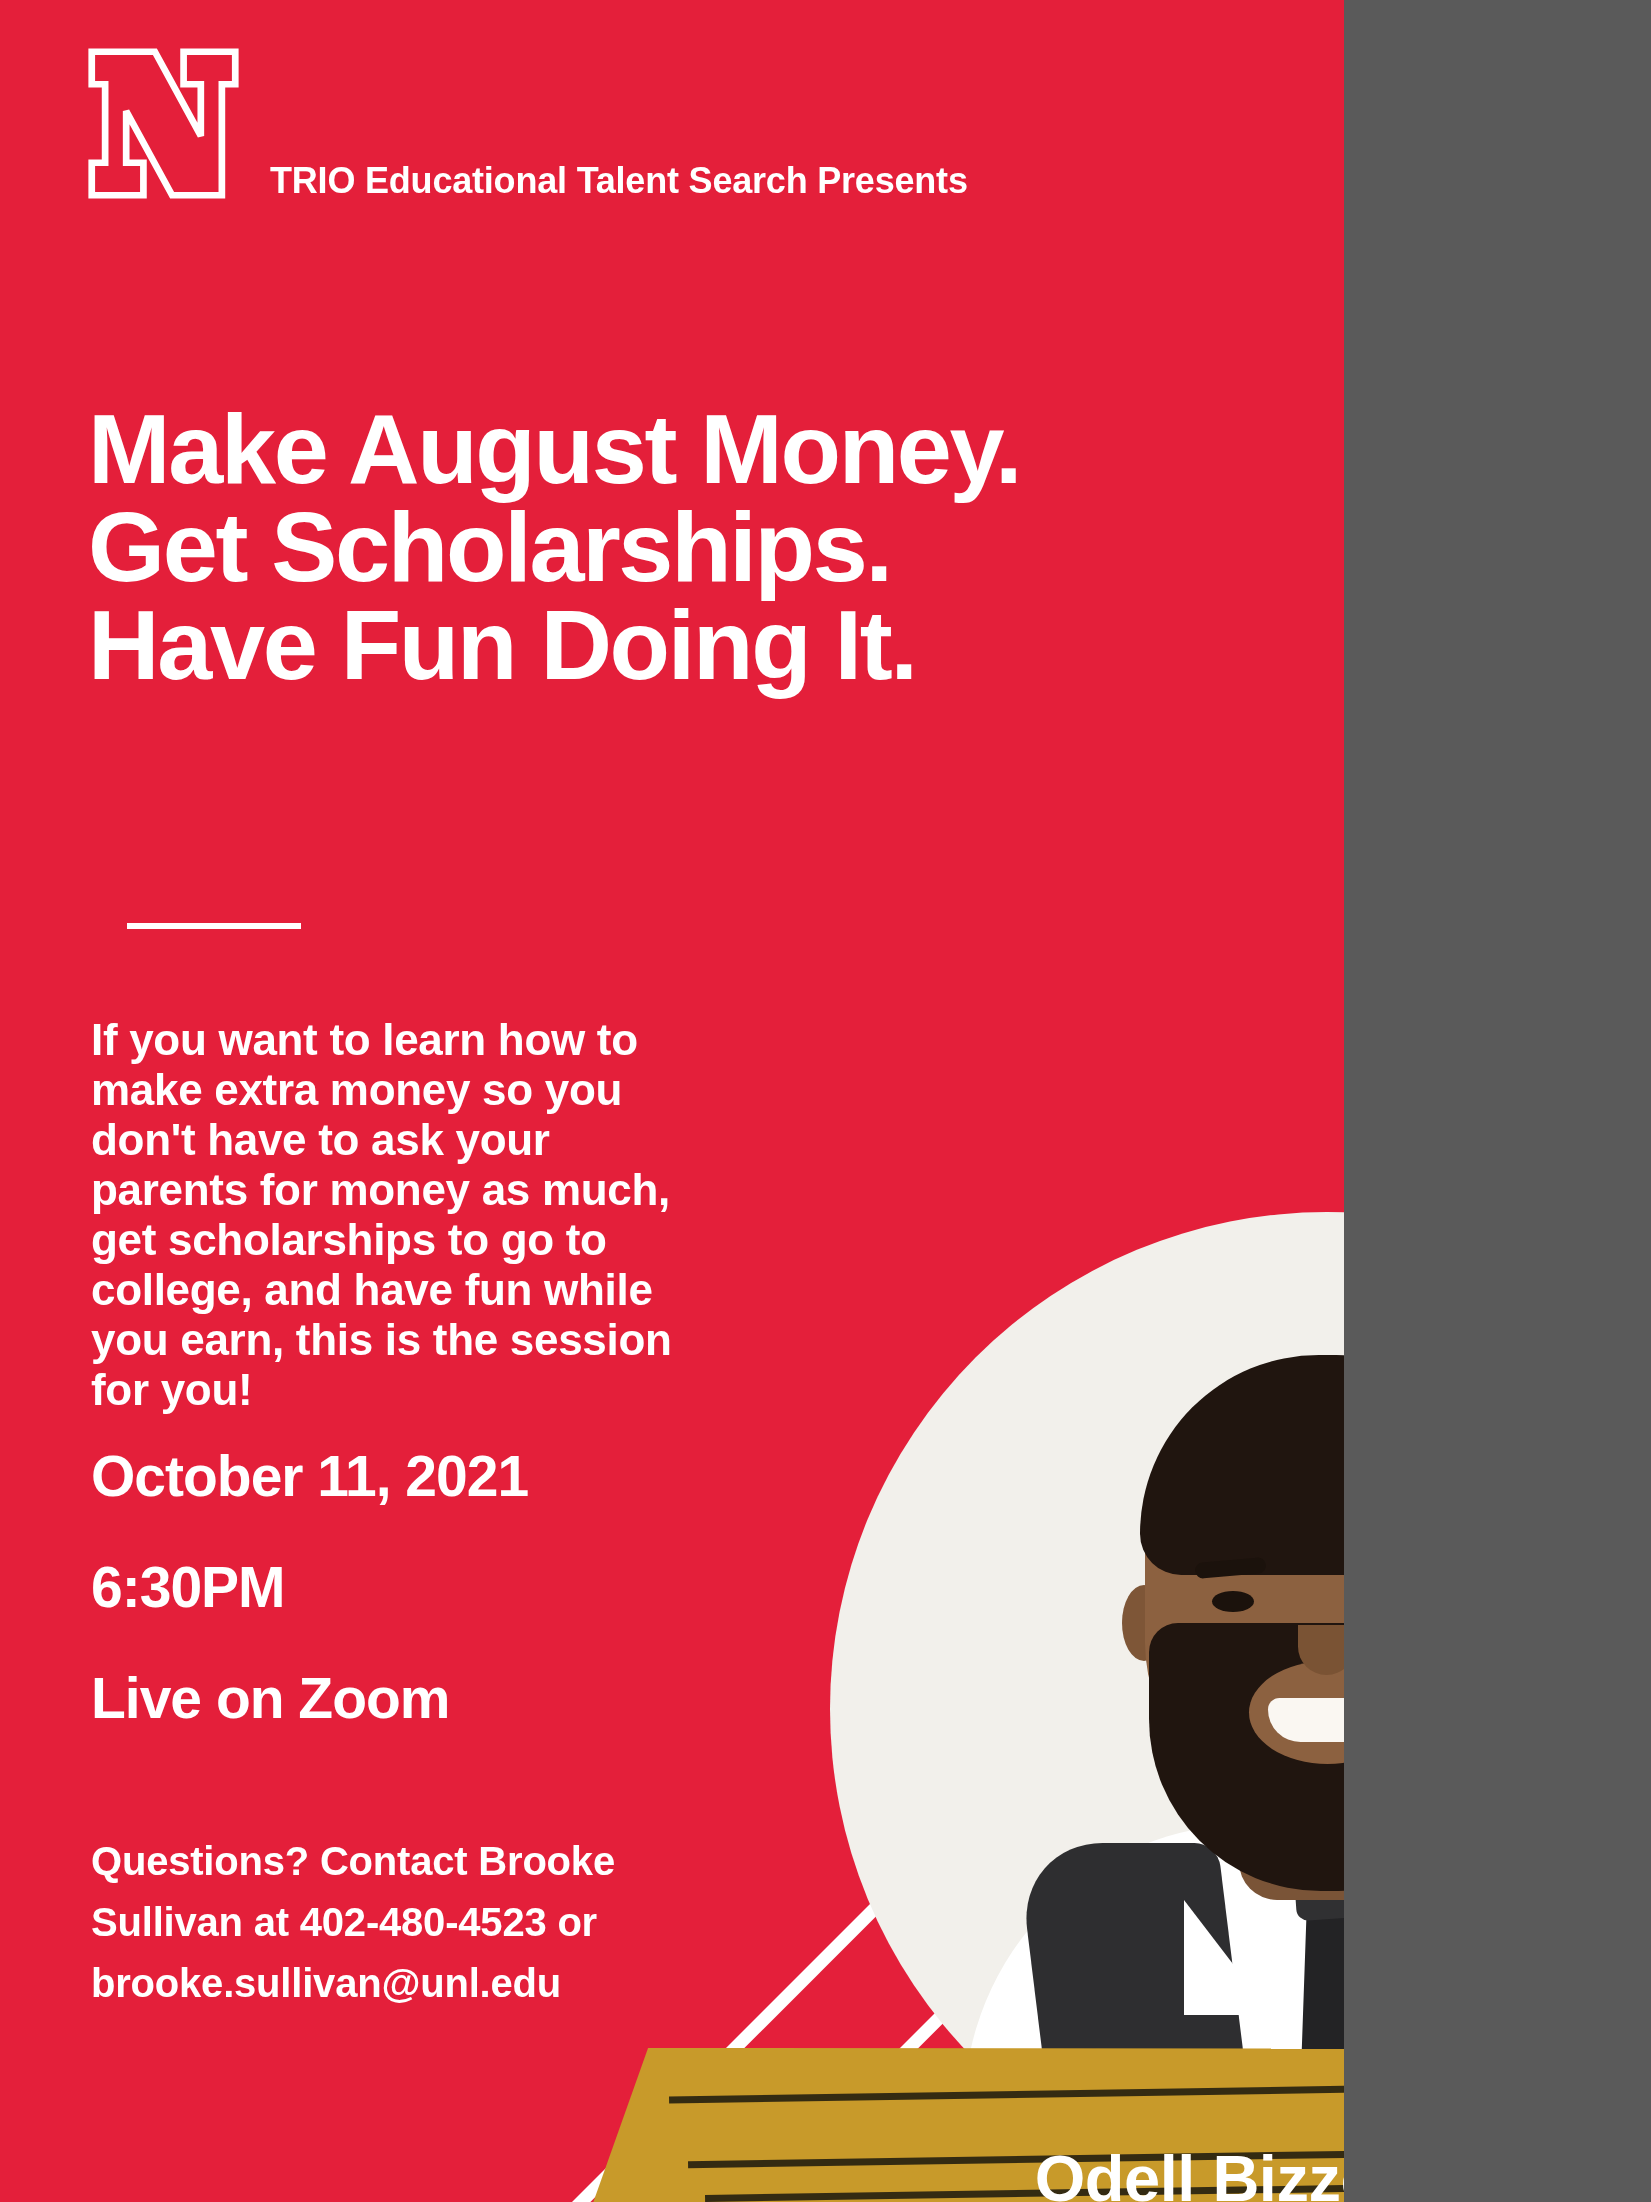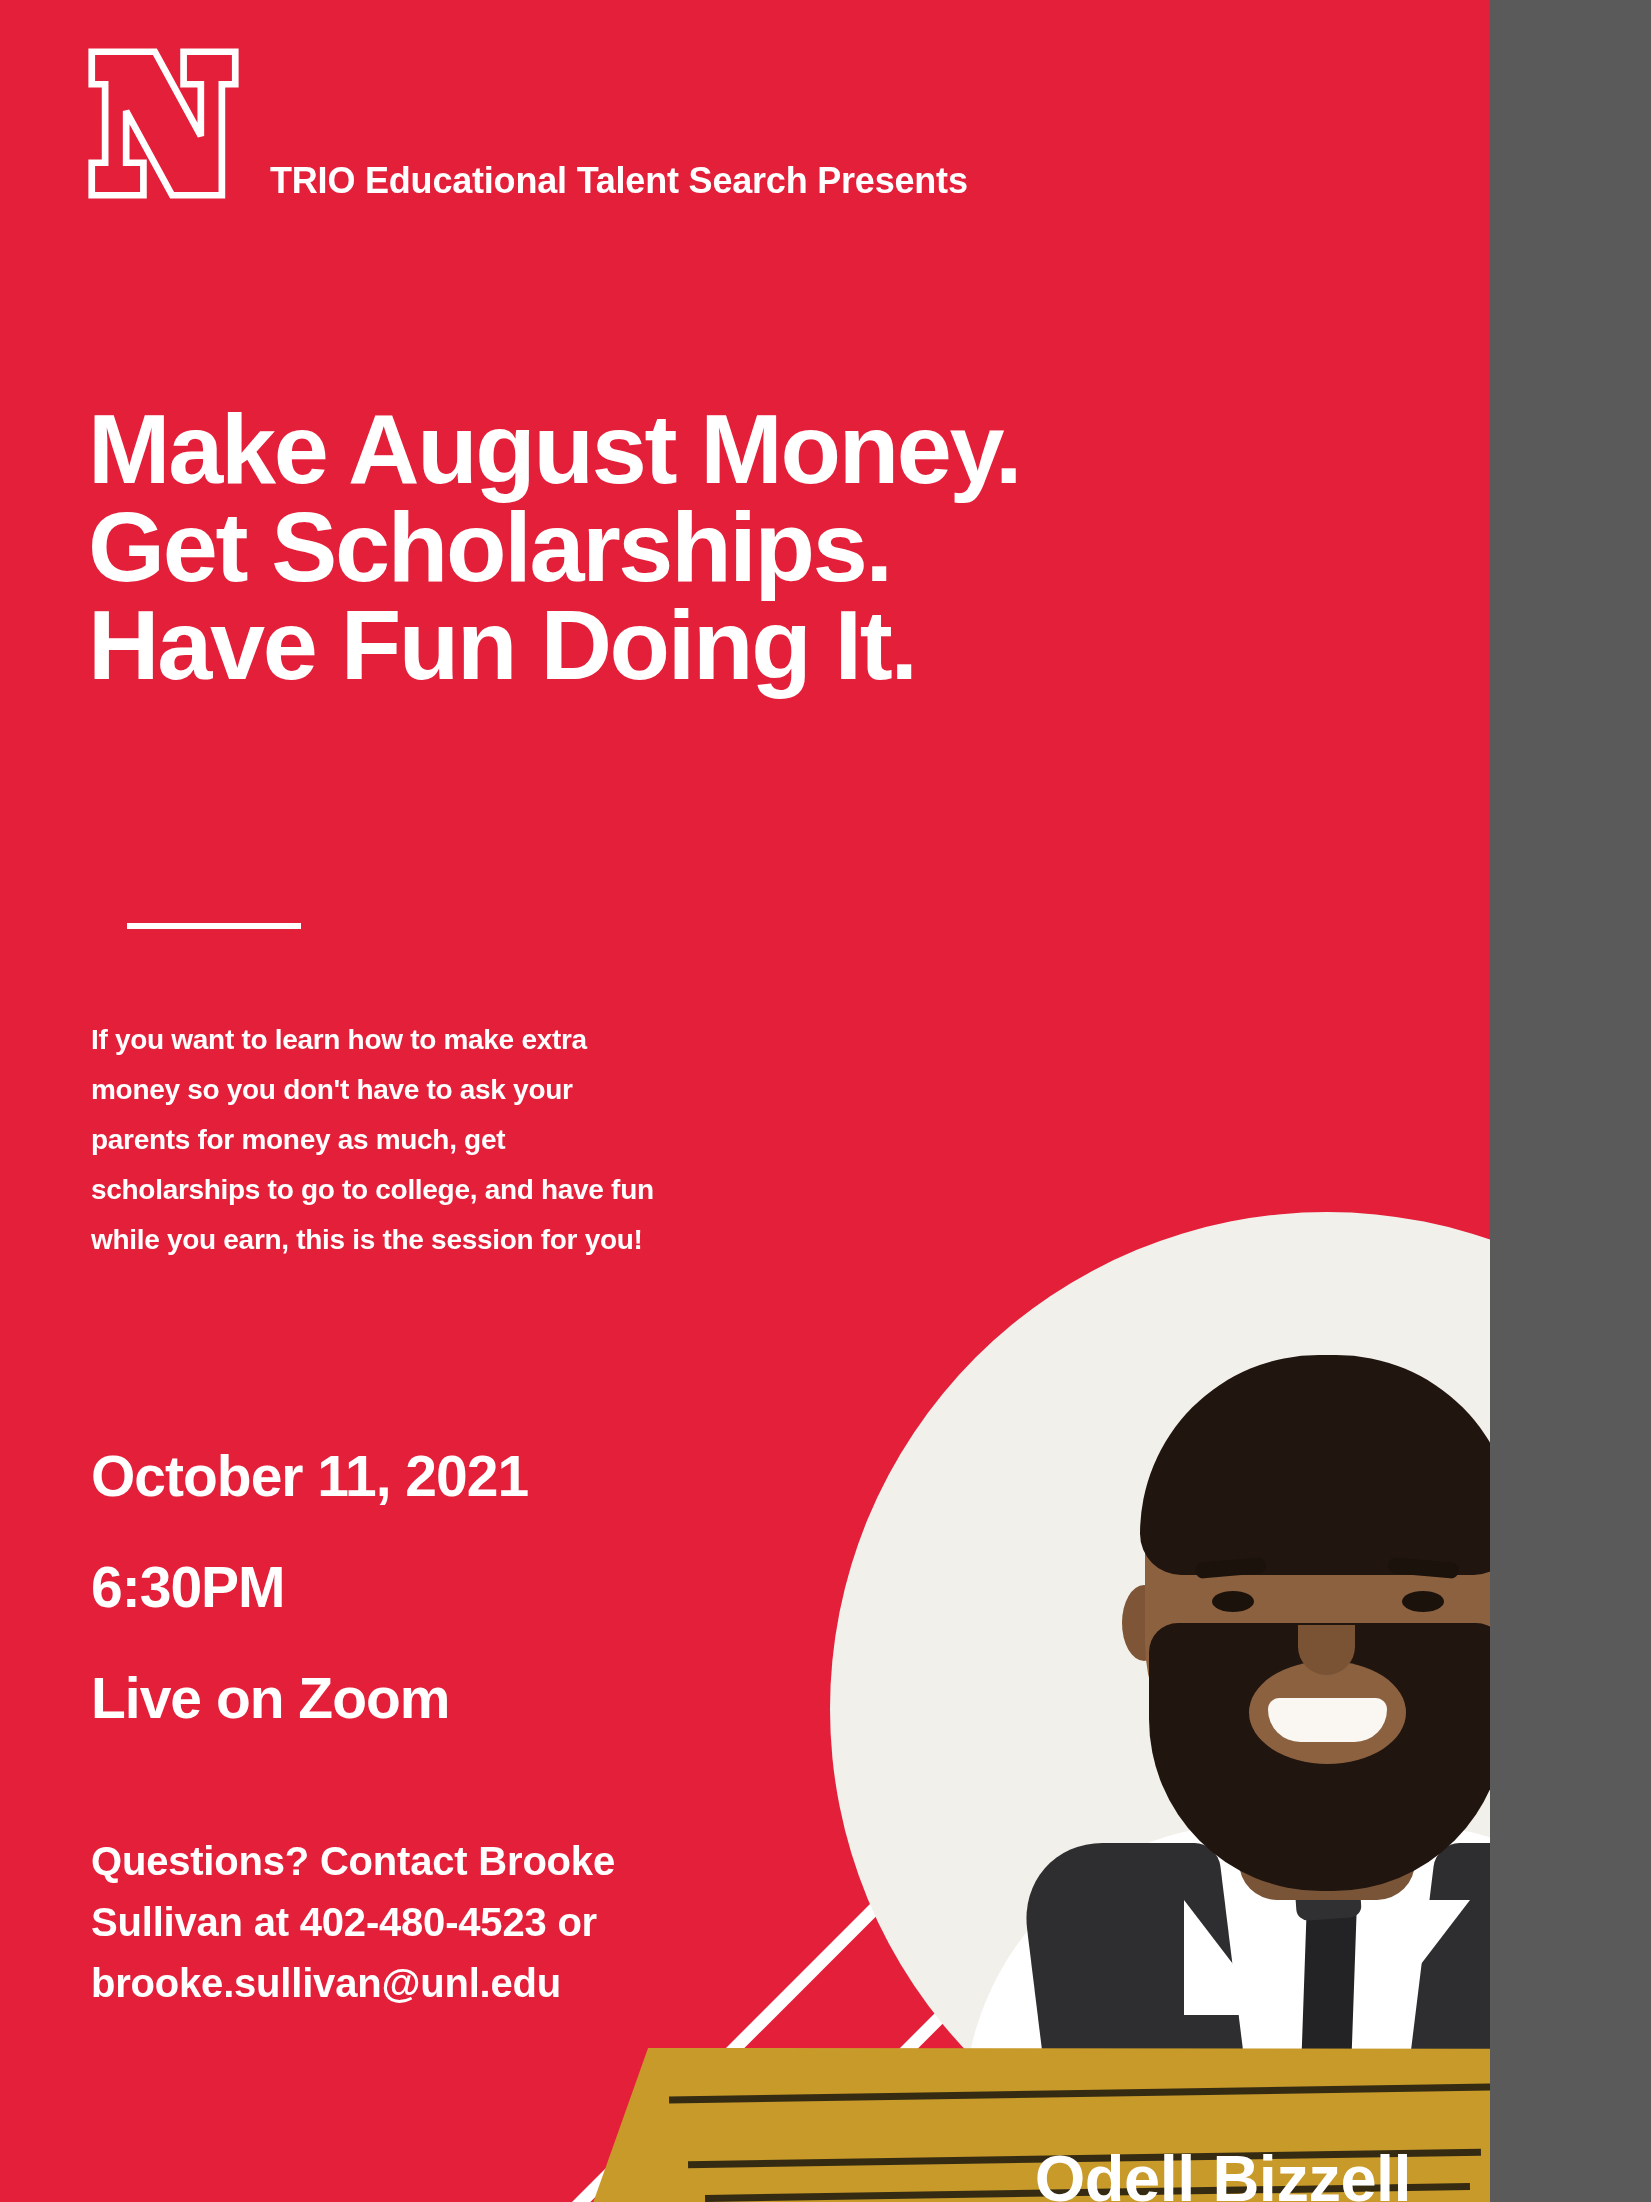--- a/index.html
+++ b/index.html
@@ -3,21 +3,21 @@
 <meta charset="utf-8">
 <title>TRIO Educational Talent Search Poster</title>
 <style>
   html, body {
     margin: 0;
     padding: 0;
     background: #5a5a5a;
   }
   #poster {
     position: relative;
-    width: 1490px;
+    width: 1344px;
     height: 2202px;
     overflow: hidden;
     background: #E41F3A;
     font-family: "Liberation Sans", sans-serif;
     -webkit-font-smoothing: antialiased;
   }
 
   
   .stripe-layer {
     position: absolute;
@@ -77,21 +77,21 @@
     background: #FFFFFF;
   }
 
   
   .body-copy {
     position: absolute;
     left: 91px;
     top: 1015px;
     width: 583px;
     color: #FFFFFF;
-    font-size: 28px;
+    font-size: 44px;
     line-height: 50px;
     font-weight: 700;
     letter-spacing: -0.3px;
   }
 
   
   .detail {
     position: absolute;
     left: 91px;
     color: #FFFFFF;

